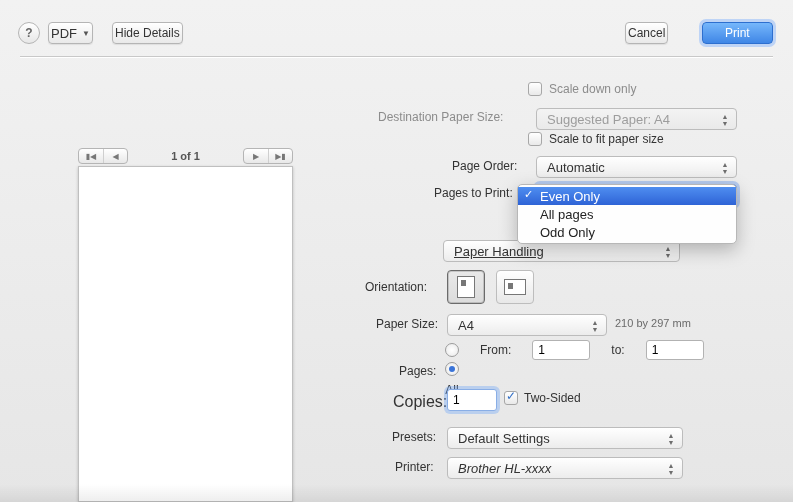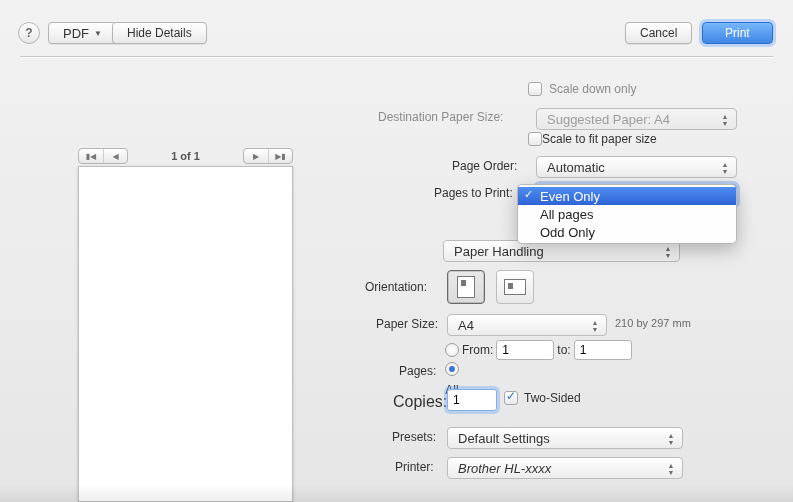--- a/index.html
+++ b/index.html
@@ -1,18 +1,18 @@
 <!DOCTYPE html>
 <html><head>
 <meta charset="utf-8">
 <style>
   * { box-sizing: border-box; margin: 0; padding: 0; font-family: "Lucida Grande", "Helvetica Neue", Arial, sans-serif; font-size: 13px; -webkit-font-smoothing: antialiased; }
   body { width: 793px; height: 502px; background: #ececec; position: relative; overflow: hidden; }
   .sheet { position: absolute; left: 0; top: 0; width: 793px; height: 502px; background: linear-gradient(#f2f2f2,#e6e6e6); }
-  .btn { display: inline-flex; align-items: center; justify-content: center; height: 22px; padding: 0 14px; border: 1px solid #b5b5b5; border-radius: 4px; background: linear-gradient(#ffffff,#e9e9e9); font-size: 12px; color: #333; box-shadow: 0 1px 0 rgba(255,255,255,.6) inset, 0 1px 1px rgba(0,0,0,.08); cursor: default; }
+  .btn { display: inline-flex; align-items: center; justify-content: center; height: 22px; padding: 0 2px; border: 1px solid #b5b5b5; border-radius: 4px; background: linear-gradient(#ffffff,#e9e9e9); font-size: 12px; color: #333; box-shadow: 0 1px 0 rgba(255,255,255,.6) inset, 0 1px 1px rgba(0,0,0,.08); cursor: default; }
   .btn.primary { background: linear-gradient(#76b7fb,#3f86e6); border-color: #2d6fcf; color: #fff; box-shadow: 0 0 0 3px rgba(94,158,255,.35); }
   .helpbtn { position: absolute; left: 18px; top: 22px; width: 22px; height: 22px; border-radius: 50%; border: 1px solid #b5b5b5; background: linear-gradient(#ffffff,#e7e7e7); display:flex;align-items:center;justify-content:center; color:#666; font-weight:bold; font-size:12px; }
   .pdfbtn { position: absolute; left: 48px; top: 22px; }
   .pdfbtn .caret { margin-left:5px; font-size:8px; color:#555; }
   .hidedetails { position: absolute; left: 112px; top: 22px; }
   .cancelbtn { position: absolute; left: 625px; top: 22px; }
   .printbtn  { position: absolute; left: 702px; top: 22px; padding:0 22px; }
   .rule { position:absolute; left:20px; right:20px; top:56px; height:1px; background:#c8c8c8; box-shadow:0 1px 0 #fff; }
 
   .scaledownrow { position:absolute; left:528px; top:82px; display:flex; align-items:center; gap:7px; }
@@ -20,52 +20,52 @@
   .ck:checked::after { content:"✓"; position:absolute; left:1px; top:-3px; font-size:12px; color:#3571c7; }
   .lblg { font-size:12px; color:#8c8c8c; }
   .lbl { font-size:12px; color:#333; }
 
   .destlabel { position:absolute; left:378px; top:110px; font-size:12px; color:#8c8c8c; }
   .pop { position:absolute; border:1px solid #bcbcbc; border-radius:4px; background:linear-gradient(#ffffff,#ececec); height:22px; display:flex; align-items:center; padding:0 35px 0 10px; font-size:12px; color:#333; }
   .pop.dis { color:#9d9d9d; background:linear-gradient(#f3f3f3,#e9e9e9); }
   .pop .arrows { position:absolute; right:4px; top:3px; width:14px; height:16px; display:flex; flex-direction:column; align-items:center; justify-content:center; color:#6d6d6d; font-size:7px; line-height:7px; }
   .destpop { left:536px; top:108px; width:201px; }
 
-  .scalefitrow { position:absolute; left:528px; top:132px; display:flex; align-items:center; }
+  .scalefitrow { position:absolute; left:528px; top:132px; display:flex; align-items:center; gap:7px; }
 
   .pageorderlabel { position:absolute; left:452px; top:159px; font-size:12px; color:#333; }
   .pageorderpop   { left:536px; top:156px; width:201px; }
 
   .pagesprintlabel { position:absolute; left:434px; top:186px; font-size:12px; color:#333; }
   .pagesprintpop   { left:536px; top:184px; width:201px; border-color:#3f7de0; box-shadow:0 0 0 3px rgba(80,140,240,.35); z-index:4; }
 
   .menu { position:absolute; left:517px; top:184px; width:220px; background:#fefefe; border:1px solid #b7b7b7; border-radius:5px; box-shadow:0 6px 18px rgba(0,0,0,.25); z-index:10; padding:2px 0; }
   .menu .mi { height:18px; display:flex; align-items:center; padding:0 10px 0 22px; font-size:12px; color:#222; position:relative; }
   .menu .mi.sel { background:linear-gradient(#4f8ef0,#2e63d6); color:#fff; }
   .menu .mi .chk { position:absolute; left:6px; top:1px; font-size:11px; }
 
   .paperhandlinglabel { position:absolute; left:443px; top:240px; width:240px; }
-  .paperhandlingpop { width:237px; height:22px; position:relative; }
+  .paperhandlingpop { width:237px; height:22px; position:relative;text-decoration:underline; }
 
   .orientlabel { position:absolute; left:365px; top:280px; font-size:12px; color:#333; }
   .orientbox { position:absolute; top:270px; width:38px; height:34px; border:1px solid #bdbdbd; border-radius:4px; background:linear-gradient(#fff,#e8e8e8); display:flex; align-items:center; justify-content:center; }
   .orientbox.sel { border-color:#6b6b6b; box-shadow:0 0 0 1px rgba(0,0,0,.15) inset; background:linear-gradient(#e9e9e9,#dcdcdc); }
   .orientbox.portrait { left:447px; }
   .orientbox.landscape { left:496px; }
   .orientglyph { width:18px; height:22px; border:1px solid #777; background:#fff; position:relative; }
   .orientglyph.land { width:22px; height:16px; }
   .orientglyph::after { content:""; position:absolute; left:3px; top:3px; width:5px; height:6px; background:#777; }
 
   .papersizelabel { position:absolute; left:376px; top:317px; font-size:12px; color:#333; }
   .papersizepop { left:447px; top:314px; width:160px; }
   .paperdim { position:absolute; left:615px; top:317px; font-size:11px; color:#6a6a6a; }
 
   .radio { appearance:none; width:14px; height:14px; border:1px solid #9c9c9c; border-radius:50%; background:radial-gradient(#fff,#e8e8e8); position:relative; }
   .radio:checked::after { content:""; position:absolute; left:3px; top:3px; width:6px; height:6px; border-radius:50%; background:#3a74d8; }
-  .fromrow { position:absolute; left:445px; top:340px; display:flex; align-items:center; gap:3px; }
+  .fromrow { position:absolute; left:445px; top:340px; display:flex; align-items:center; gap:21px; }
   .numin { width:58px; height:20px; border:1px solid #b2b2b2; border-radius:3px; background:#fff; padding:0 5px; font-size:12px; }
   .tol { font-size:12px; color:#333; }
 
   .pageslabel { position:absolute; left:399px; top:364px; font-size:12px; color:#333; }
   .allrow { position:absolute; left:445px; top:362px; display:flex; align-items:center; gap:7px;flex-direction:column; }
 
   .copieslabel { position:absolute; left:393px; top:393px; font-size:16px; color:#333; }
   .copiesin { position:absolute; left:447px; top:389px; width:50px; height:22px; border:1px solid #89aee6; border-radius:3px; box-shadow:0 0 0 3px rgba(100,160,250,.35); padding:0 5px; font-size:12px; background:#fff; }
   .tworow { position:absolute; left:504px; top:391px; display:flex; align-items:center; gap:6px; }
 

